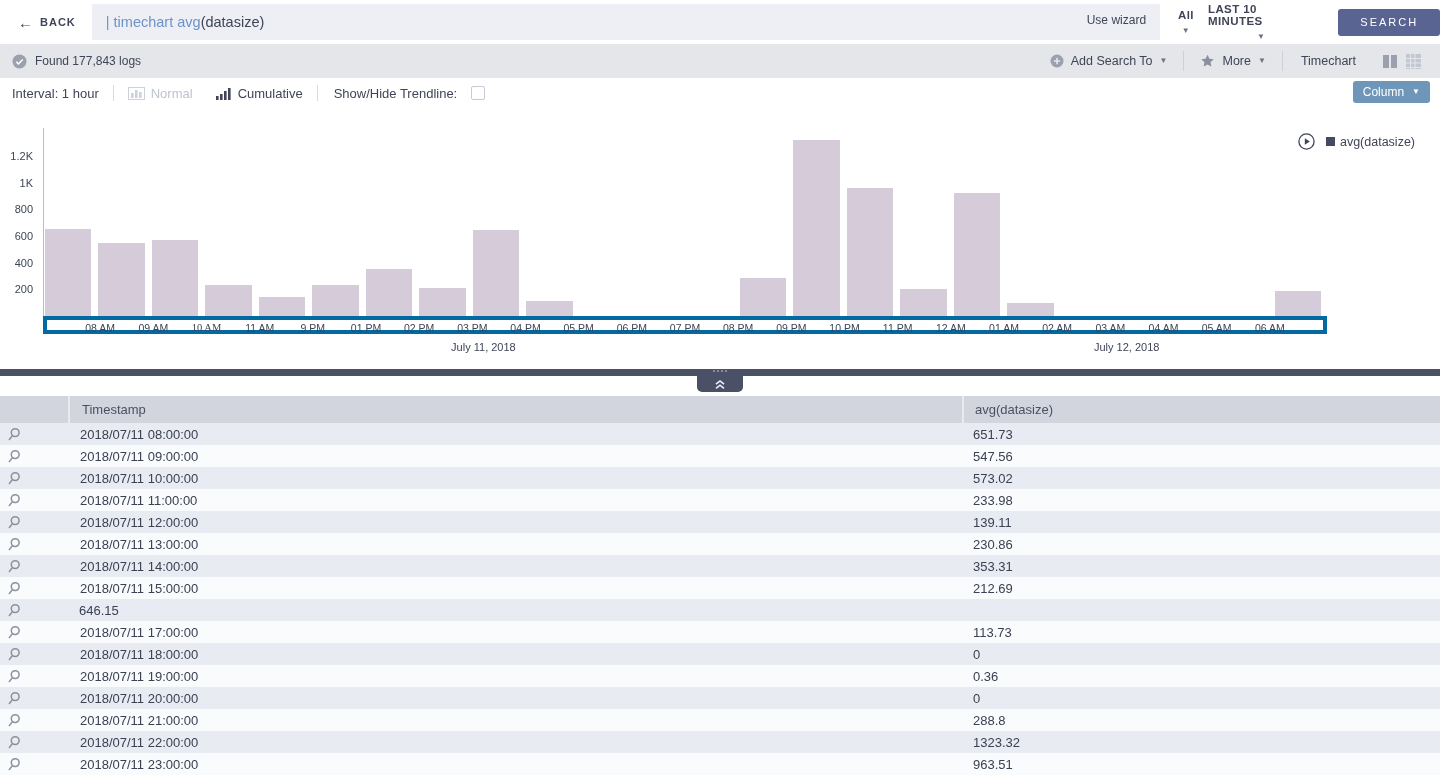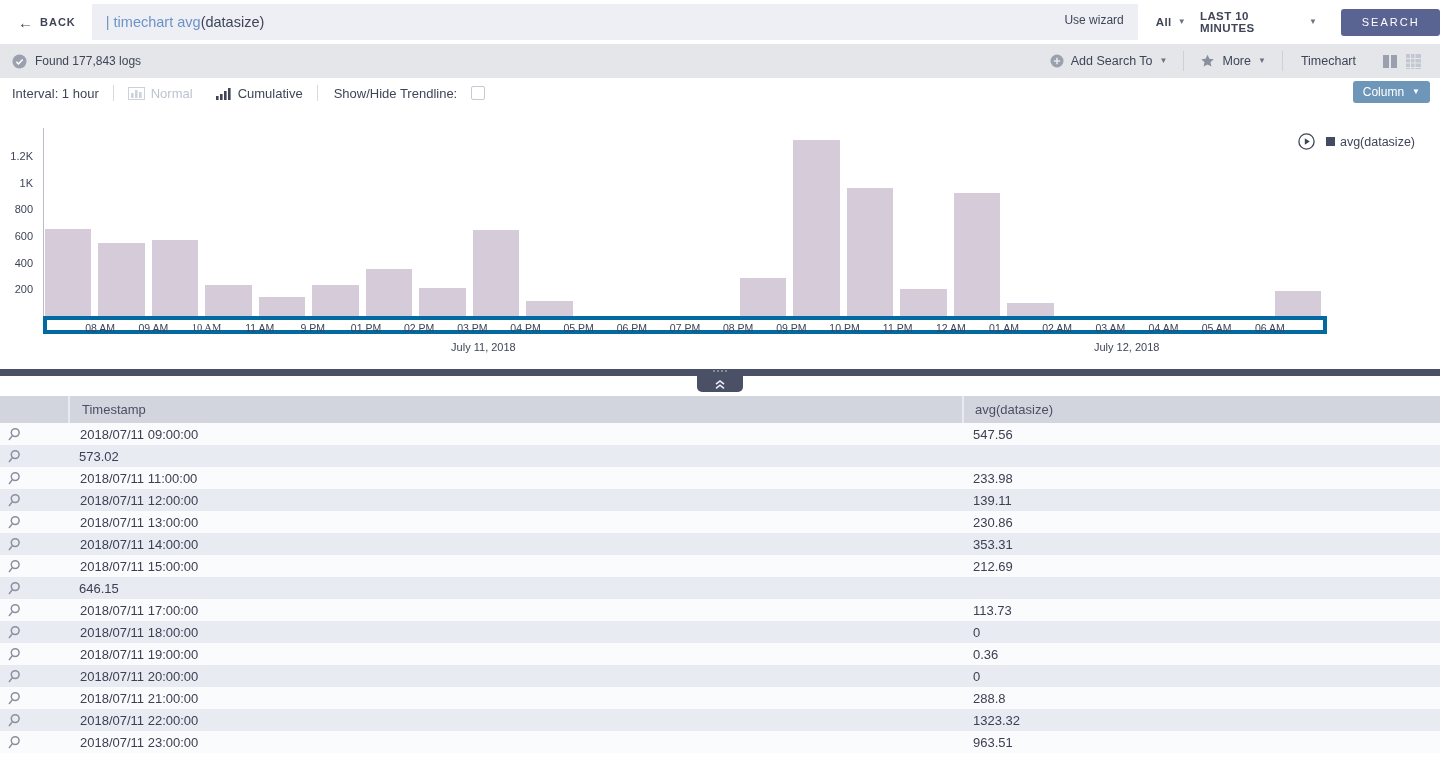--- a/index.html
+++ b/index.html
@@ -11,21 +11,21 @@
   .topbar { position:absolute; top:0; left:0; width:1440px; height:44px; background:#fff; display:flex; align-items:center; }
   .back-btn { display:flex; align-items:center; gap:7px; padding:0 16px 0 18px; cursor:pointer; height:100%; }
   .back-arrow { font-size:15px; color:#3f4557; line-height:1; }
   .back-label { font-size:11px; letter-spacing:1px; font-weight:bold; color:#3f4557; }
   .search-box { position:relative; height:36px; width:1072px; background:#edeff5; display:flex; align-items:center; padding:0 14px; }
   .query-text { font-size:14.5px; white-space:pre; }
   .query-prefix { color:#6c93c7; }
   .query-suffix { color:#3f4557; }
   .use-wizard { position:absolute; right:14px; top:9px; font-size:12px; color:#3f4557; cursor:pointer; }
   .topbar-right { display:flex; align-items:center; margin-left:18px; gap:14px; }
-  .dropdown { display:flex; align-items:center; gap:6px; font-size:11.5px; font-weight:bold; letter-spacing:.4px; color:#3f4557; cursor:pointer; }
+  .dropdown { display:flex; align-items:center; gap:6px; font-size:11.5px; font-weight:bold; letter-spacing:.4px; color:#3f4557; cursor:pointer;flex-direction:column; }
   .caret { font-size:8px; color:#6d7384; line-height:1; }
   .search-btn { width:102px; height:27px; background:#5a6492; color:#fff; font-size:11px; letter-spacing:2px; border:none; border-radius:3px; margin-left:10px; cursor:pointer; font-family:inherit; }
 
   
   .results-bar { position:absolute; top:44px; left:0; width:1440px; height:34px; background:#e4e6ea; display:flex; align-items:center; justify-content:space-between; padding:0 12px 0 12px; }
   .found { display:flex; align-items:center; gap:8px; font-size:12px; color:#3f4557; }
   .rb-right { display:flex; align-items:center; height:100%; }
   .rb-item { display:flex; align-items:center; gap:7px; font-size:12.5px; color:#3f4557; padding:0 16px; height:20px; cursor:pointer; }
   .rb-sep { width:1px; height:20px; background:#cdd0d8; }
   .view-label { font-size:12.5px; color:#3f4557; padding:0 26px 0 18px; }
@@ -268,37 +268,48 @@
       </svg>
   </div>
 
   <div class="table">
     <div class="thead">
       <div class="th-icon"></div>
       <div class="th-ts">Timestamp</div>
       <div class="th-val">avg(datasize)</div>
     </div>
     <div id="table-body">
+        <div class="trow shaded">
+          <div class="td-icon">
+            <svg width="14" height="15" viewBox="0 0 14 15">
+              <circle cx="8.2" cy="5.6" r="3.9" fill="none" stroke="#8a8f9e" stroke-width="1.5"></circle>
+              <line x1="5.2" y1="8.9" x2="2" y2="13" stroke="#8a8f9e" stroke-width="1.5"></line>
+            </svg>
+          </div>
+          <div class="td-ts">2018/07/11 08:00:00</div>
+          <div class="td-val">651.73</div>
+        </div>
         <div class="trow plain">
           <div class="td-icon">
             <svg width="14" height="15" viewBox="0 0 14 15">
               <circle cx="8.2" cy="5.6" r="3.9" fill="none" stroke="#8a8f9e" stroke-width="1.5"></circle>
               <line x1="5.2" y1="8.9" x2="2" y2="13" stroke="#8a8f9e" stroke-width="1.5"></line>
             </svg>
           </div>
           <div class="td-ts">2018/07/11 09:00:00</div>
           <div class="td-val">547.56</div>
         </div>
         <div class="trow shaded">
           <div class="td-icon">
             <svg width="14" height="15" viewBox="0 0 14 15">
               <circle cx="8.2" cy="5.6" r="3.9" fill="none" stroke="#8a8f9e" stroke-width="1.5"></circle>
               <line x1="5.2" y1="8.9" x2="2" y2="13" stroke="#8a8f9e" stroke-width="1.5"></line>
             </svg>
           </div>
+          <div class="td-ts">2018/07/11 10:00:00</div>
           <div class="td-val">573.02</div>
         </div>
         <div class="trow plain">
           <div class="td-icon">
             <svg width="14" height="15" viewBox="0 0 14 15">
               <circle cx="8.2" cy="5.6" r="3.9" fill="none" stroke="#8a8f9e" stroke-width="1.5"></circle>
               <line x1="5.2" y1="8.9" x2="2" y2="13" stroke="#8a8f9e" stroke-width="1.5"></line>
             </svg>
           </div>
           <div class="td-ts">2018/07/11 11:00:00</div>

